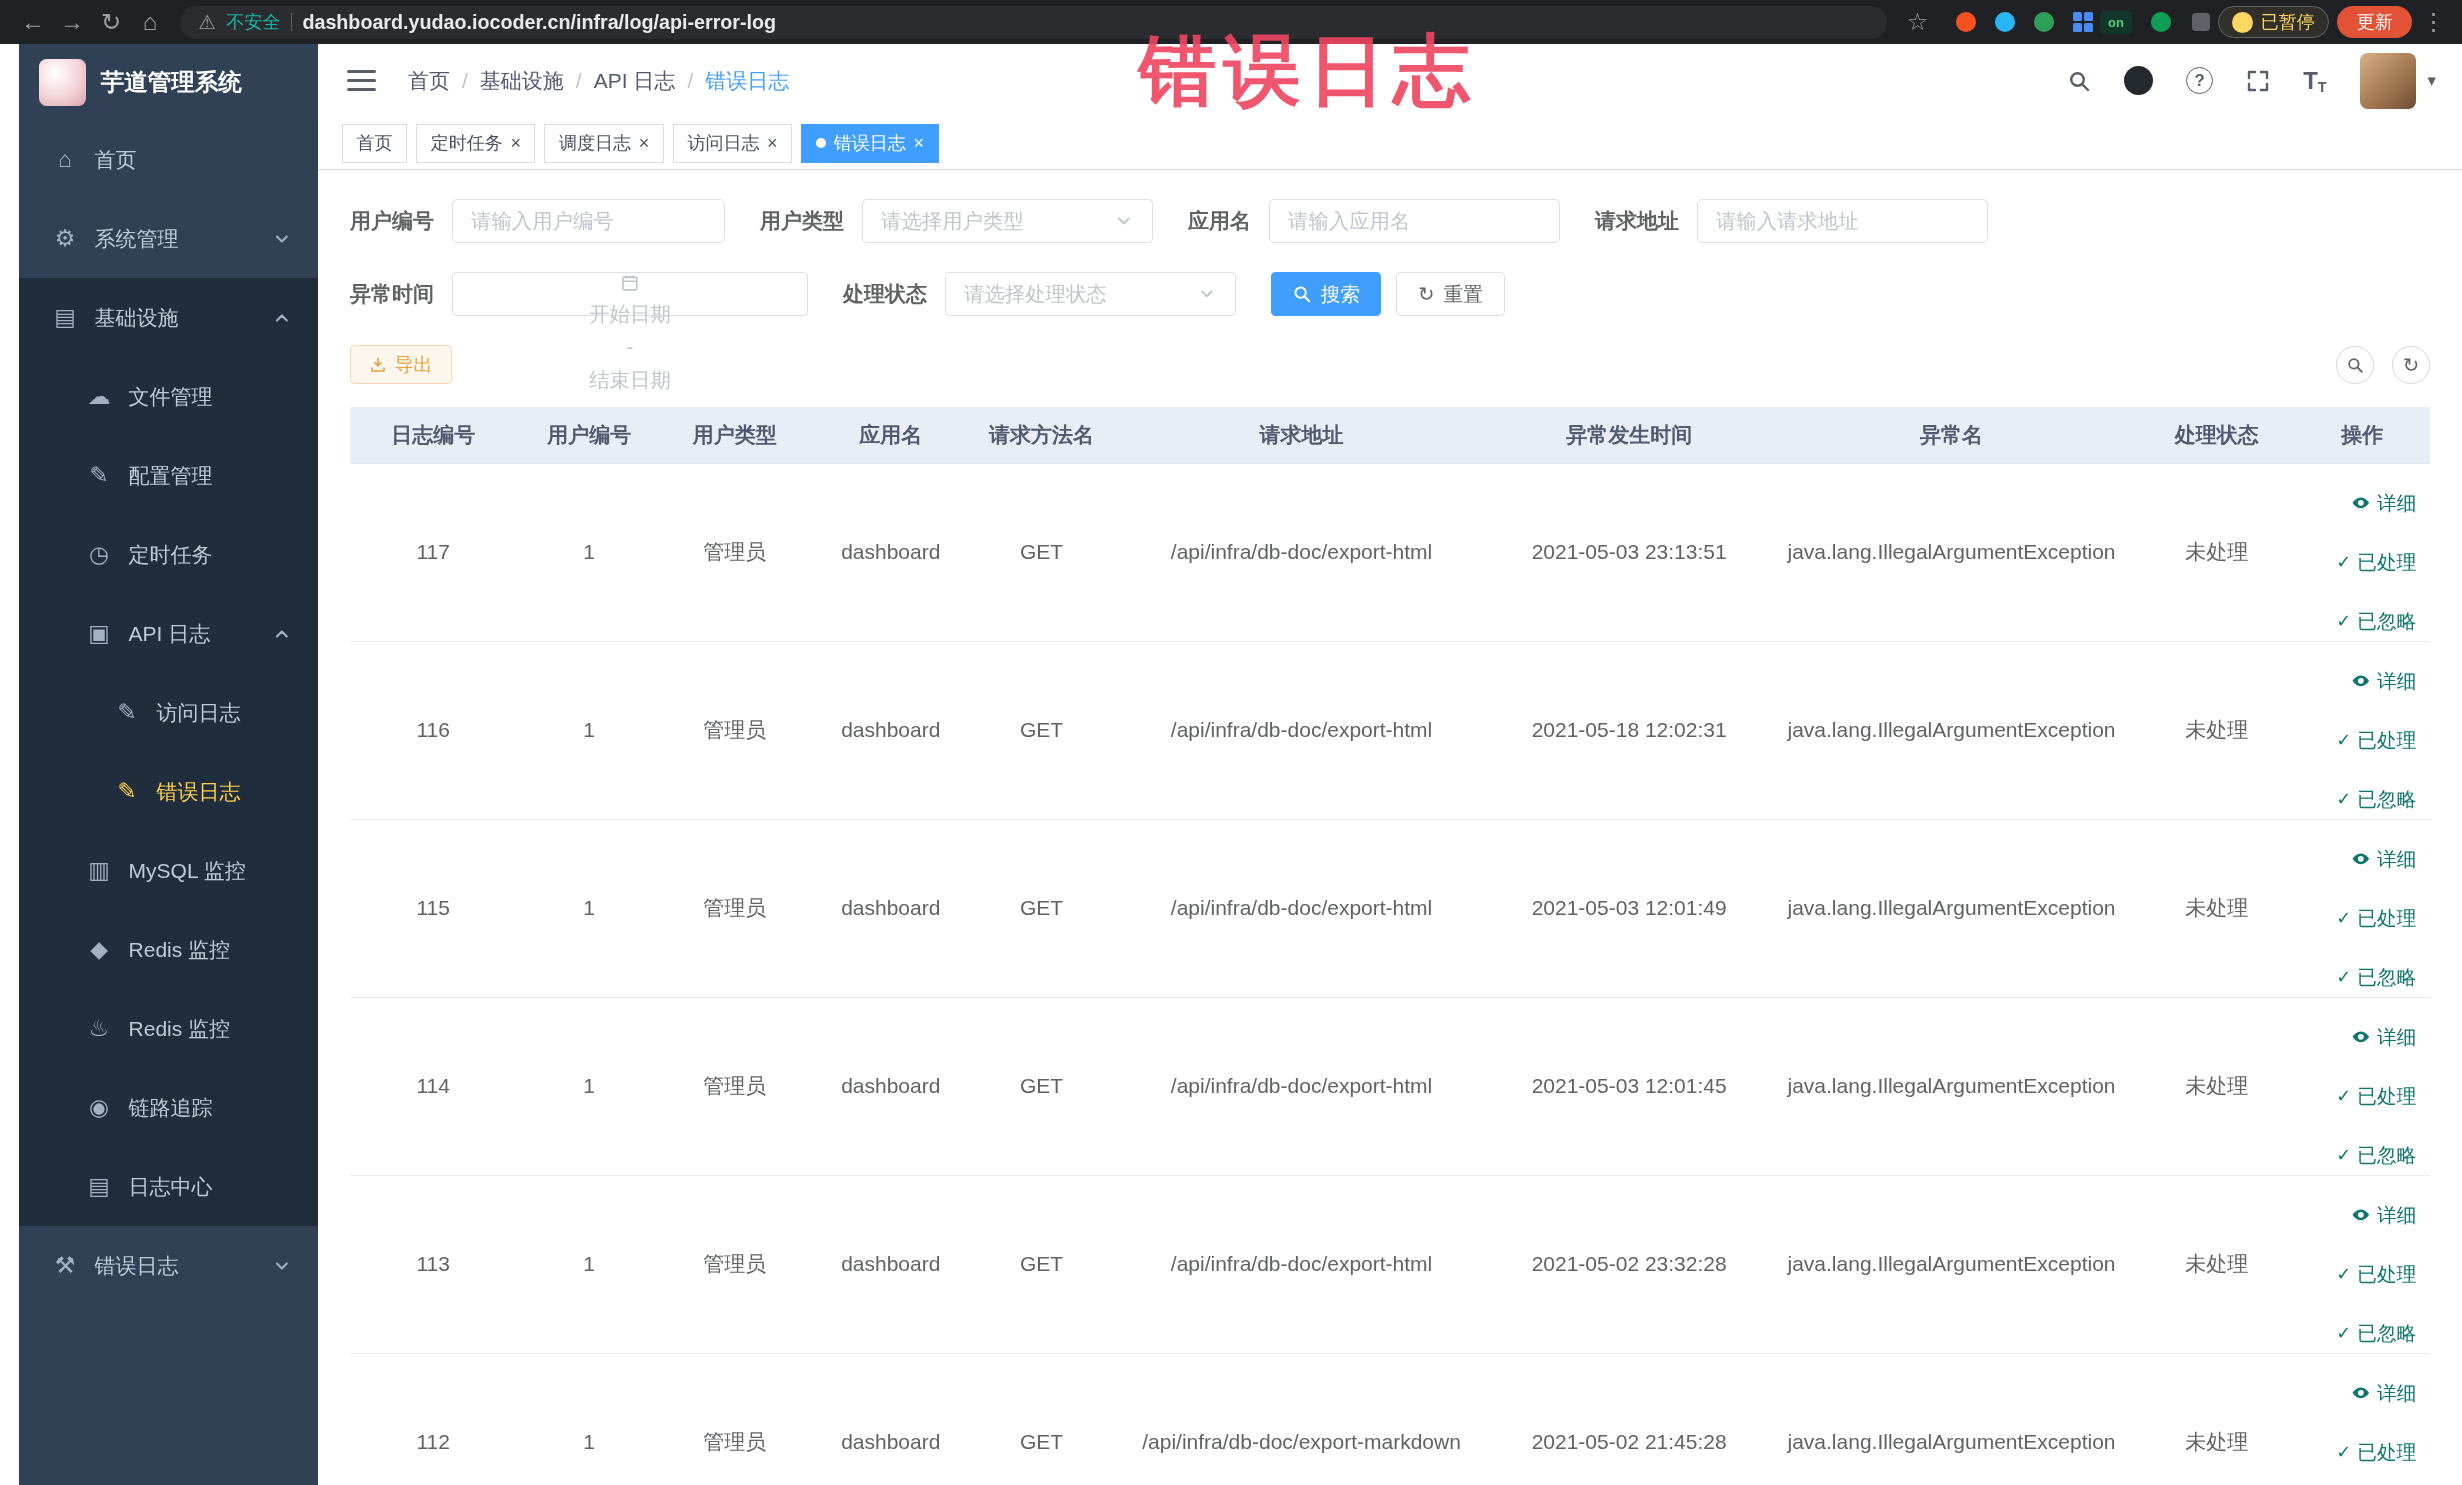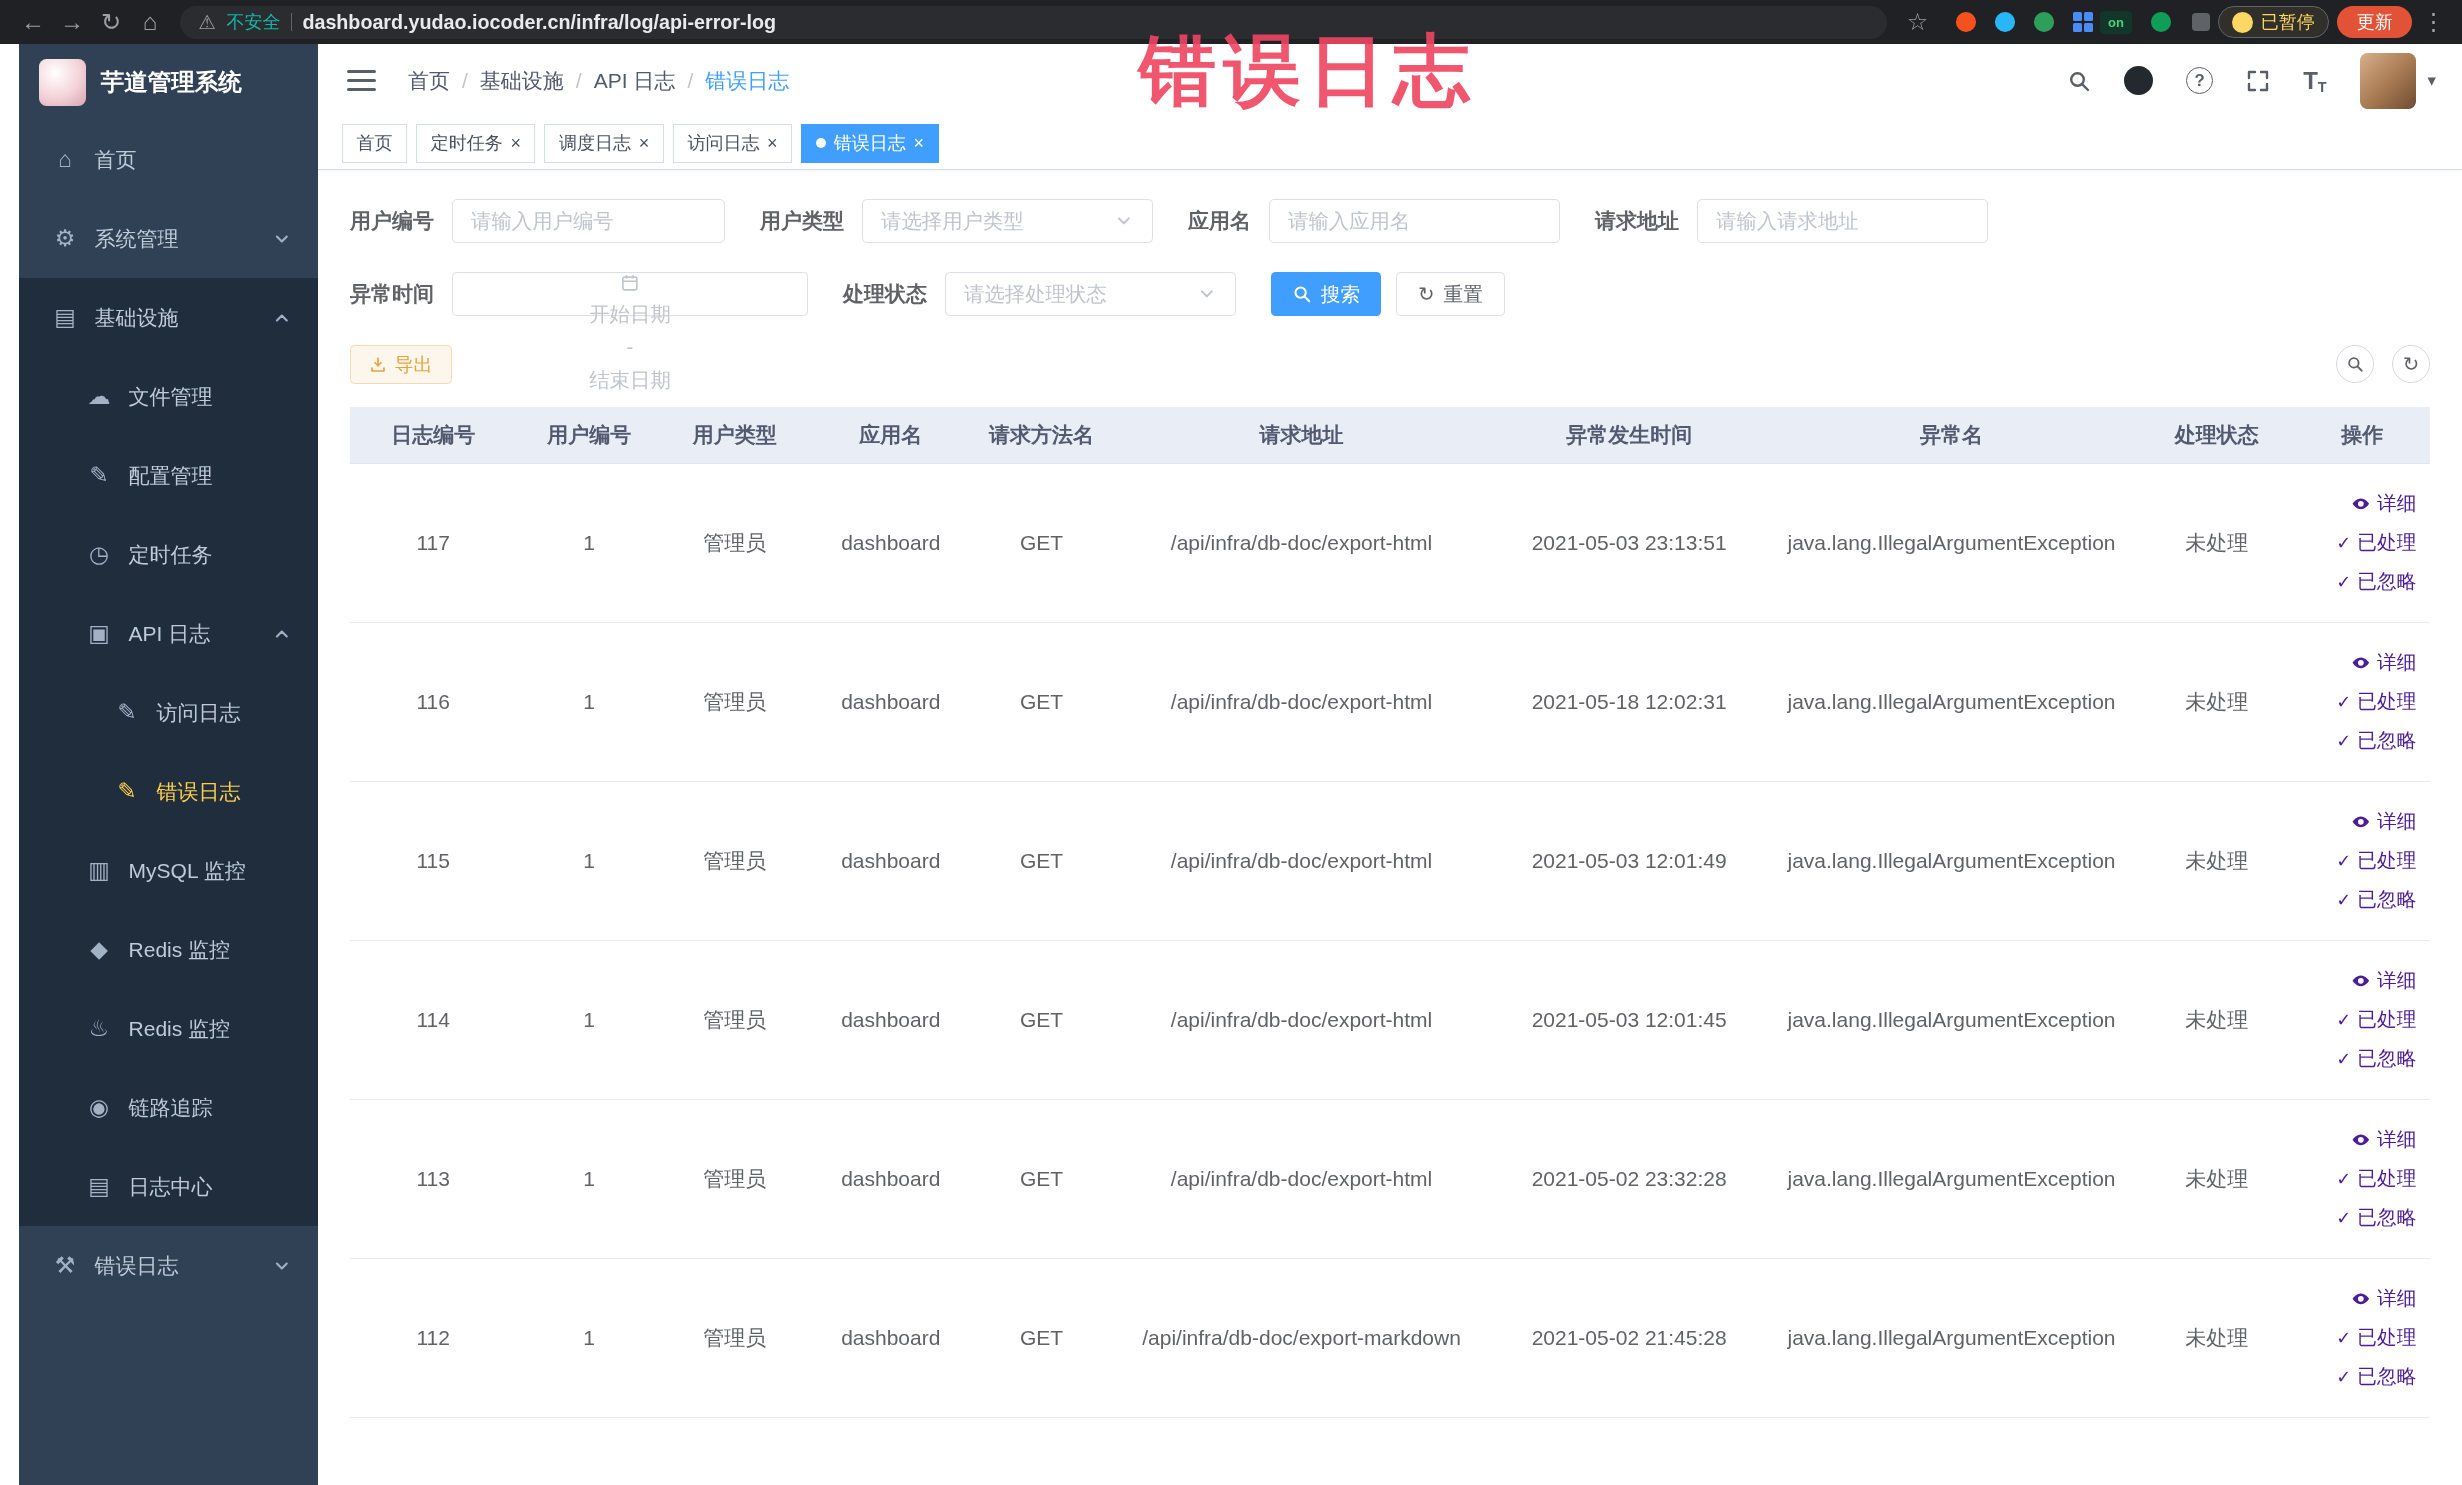--- a/index.html
+++ b/index.html
@@ -85,31 +85,31 @@
   .sel-caret { color:#c0c4cc; display:flex; }
   .f-date { justify-content:space-between; gap:7.6px; }
   .cal-ic { color:#c0c4cc; display:flex; flex:0 0 auto; }
   .date-ph { color:#c0c4cc; white-space:nowrap; }
   .date-sep { color:#c0c4cc; }
   .btn { height:44px; border-radius:4.5px; display:inline-flex; align-items:center; gap:9px; font-size:19.7px; cursor:pointer; border:none; }
   .btn-primary { background:#409eff; color:#fff; padding:0 21px; }
   .btn-plain { background:#fff; color:#606266; border:0.8px solid #dcdfe6; padding:0 21px; margin-left:15px; }
   .reset-ic { font-size:19.7px; }
 
-  .toolbar-row { display:flex; align-items:flex-start; margin:5px 0 23px; }
+  .toolbar-row { display:flex; align-items:flex-end; margin:5px 0 23px; }
   .btn-export { height:39px; border-radius:4.5px; background:#fdf6ec; border:0.8px solid #f5dab1; color:#e6a23c; font-size:19px; display:inline-flex; align-items:center; gap:7.6px; padding:0 18px; cursor:pointer; }
   .circle-btns { margin-left:auto; display:flex; gap:18px; }
   .circle-btn { width:38px; height:38px; border-radius:50%; border:0.8px solid #d5d9e0; display:flex; align-items:center; justify-content:center; color:#606266; cursor:pointer; font-size:19.7px; background:#fff; }
 
   
   table.grid { width:100%; border-collapse:collapse; table-layout:fixed; }
   .grid th { background:#e9eef6; height:56px; font-size:21px; color:#515a6e; font-weight:bold; text-align:center; padding:0 7.6px; border-bottom:0.8px solid #dfe6ef; white-space:nowrap; }
   .grid td { height:159px; font-size:21px; color:#606266; text-align:center; padding:0 7.6px; border-bottom:0.8px solid #e8ebf0; overflow:hidden; white-space:nowrap; }
   .actions-cell { text-align:right; padding-right:13.6px !important; }
-  .action-link { display:flex; justify-content:flex-end; align-items:center; gap:6px; height:39px; color:#4c1d95; font-size:19.7px; cursor:pointer; }
+  .action-link { display:flex; justify-content:flex-end; align-items:center; gap:6px; height:39px; color:#0f766e; font-size:19.7px; cursor:pointer;margin-top:20px; }
   .check-ic { font-size:18px; line-height:1; }
 
   
   .watermark { position:absolute; left:1139px; top:19.7px; z-index:60; font-size:77px; font-weight:bold; letter-spacing:7.6px; color:#ef4560; opacity:.9; pointer-events:none; white-space:nowrap; }
 </style>
 </head>
 <body>
 
 <div class="browser">
   <span class="nav-ic">←</span>

